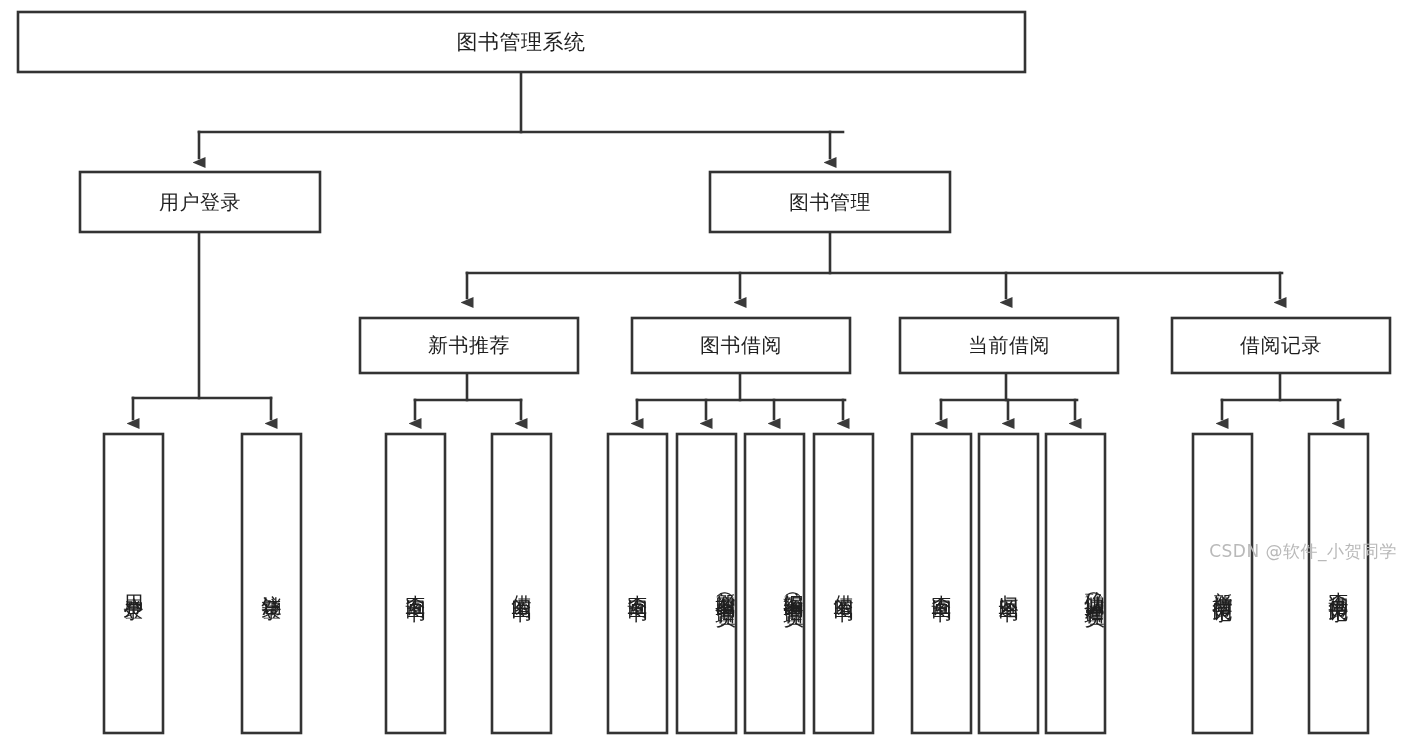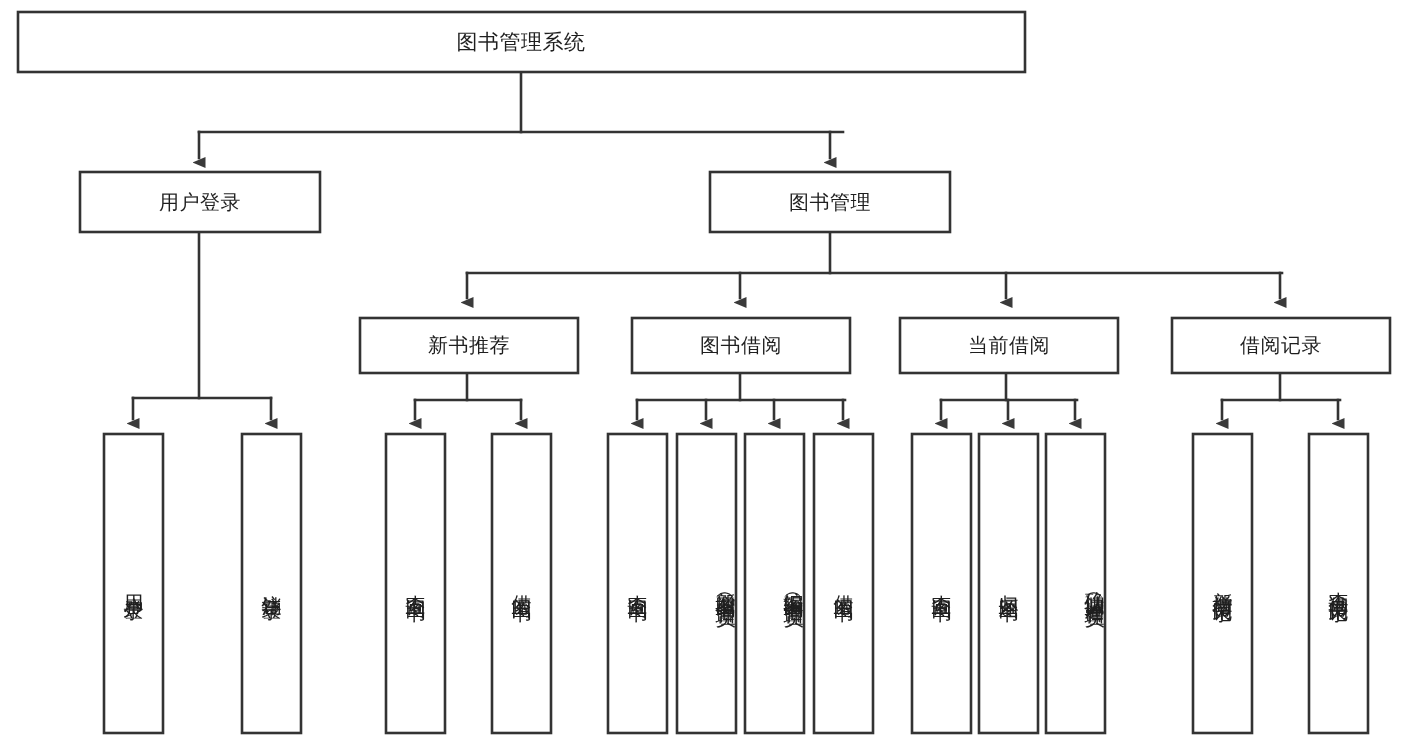--- a/index.html
+++ b/index.html
@@ -238,14 +238,15 @@
   <div class="leaf-label-wrap" style="left:745px; top:434px; width:59px; height:299px; align-items:flex-start; padding-top:8px; box-sizing:border-box;">编辑图书（管理员）</div>
   <div class="leaf-label-wrap" style="left:814px; top:434px; width:59px; height:299px;">借阅图书</div>
 
   <div class="leaf-label-wrap" style="left:912px; top:434px; width:59px; height:299px;">查询图书</div>
   <div class="leaf-label-wrap" style="left:979px; top:434px; width:59px; height:299px;">归还图书</div>
   <div class="leaf-label-wrap" style="left:1046px; top:434px; width:59px; height:299px; align-items:flex-start; padding-top:8px; box-sizing:border-box;">确认归还（管理员）</div>
 
   <div class="leaf-label-wrap" style="left:1193px; top:434px; width:59px; height:299px;">新增借阅记录</div>
   <div class="leaf-label-wrap" style="left:1309px; top:434px; width:59px; height:299px;">查询借阅记录</div>
 
+  <div class="watermark">CSDN @软件_小贺同学</div>
 
 </div>
 
 </body></html>

